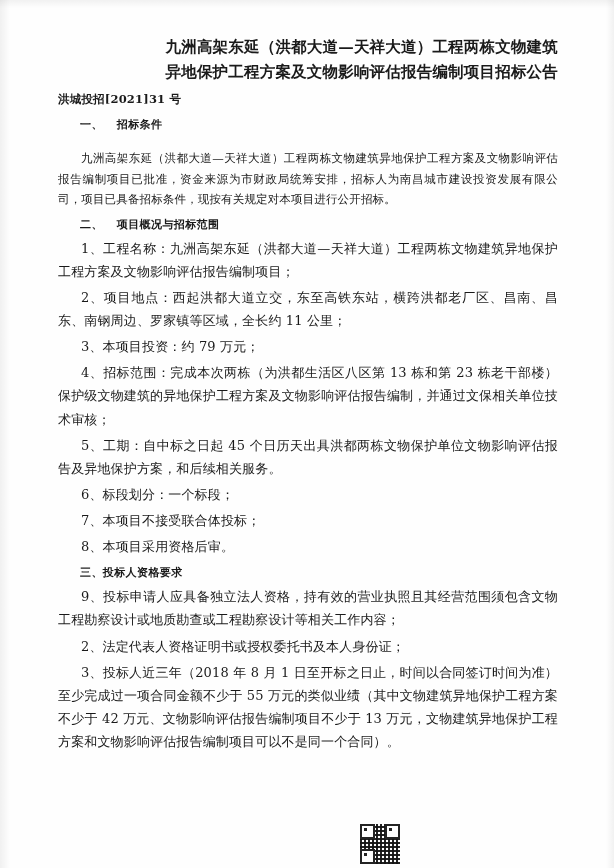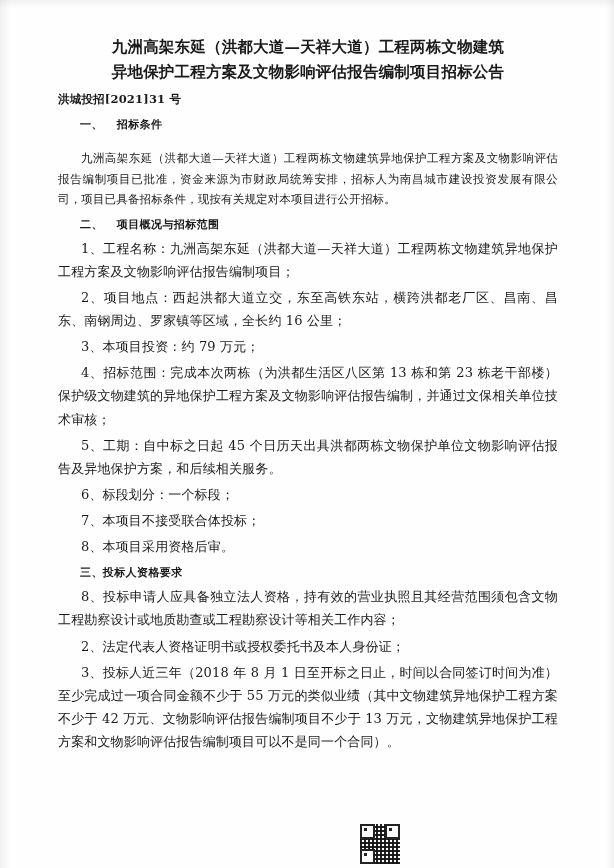--- a/index.html
+++ b/index.html
@@ -24,21 +24,21 @@
   }
   .content {
     position: absolute;
     left: 58px;
     top: 34px;
     width: 500px;
   }
   .doc-title {
     font-size: 15.5px;
     font-weight: bold;
-    text-align: center;
+    text-align: right;
     line-height: 1.62;
     letter-spacing: 0.2px;
     margin: 0 0 2px 0;
     font-family: "DejaVu Serif", "Liberation Serif", serif;
   }
   .doc-number {
     text-align: left;
     font-size: 11.5px;
     font-weight: bold;
     margin: 8px 0 10px 0;
@@ -148,32 +148,32 @@
 
     <div class="section-head">
       <span>一、</span><span class="gap"></span><span>招标条件</span>
     </div>
     <p class="para">九洲高架东延（洪都大道—天祥大道）工程两栋文物建筑异地保护工程方案及文物影响评估报告编制项目已批准，资金来源为市财政局统筹安排，招标人为南昌城市建设投资发展有限公司，项目已具备招标条件，现按有关规定对本项目进行公开招标。</p>
 
     <div class="section-head">
       <span>二、</span><span class="gap"></span><span>项目概况与招标范围</span>
     </div>
     <p class="item">1、工程名称：九洲高架东延（洪都大道—天祥大道）工程两栋文物建筑异地保护工程方案及文物影响评估报告编制项目；</p>
-    <p class="item">2、项目地点：西起洪都大道立交，东至高铁东站，横跨洪都老厂区、昌南、昌东、南钢周边、罗家镇等区域，全长约 16 公里；</p>
+    <p class="item">2、项目地点：西起洪都大道立交，东至高铁东站，横跨洪都老厂区、昌南、昌东、南钢周边、罗家镇等区域，全长约 11 公里；</p>
     <p class="item">3、本项目投资：约 79 万元；</p>
     <p class="item">4、招标范围：完成本次两栋（为洪都生活区八区第 13 栋和第 23 栋老干部楼）保护级文物建筑的异地保护工程方案及文物影响评估报告编制，并通过文保相关单位技术审核；</p>
     <p class="item">5、工期：自中标之日起 45 个日历天出具洪都两栋文物保护单位文物影响评估报告及异地保护方案，和后续相关服务。</p>
     <p class="item">6、标段划分：一个标段；</p>
     <p class="item">7、本项目不接受联合体投标；</p>
     <p class="item">8、本项目采用资格后审。</p>
 
     <div class="section-head">
       <span>三、</span><span>投标人资格要求</span>
     </div>
-    <p class="item">8、投标申请人应具备独立法人资格，持有效的营业执照且其经营范围须包含文物工程勘察设计或地质勘查或工程勘察设计等相关工作内容；</p>
+    <p class="item">9、投标申请人应具备独立法人资格，持有效的营业执照且其经营范围须包含文物工程勘察设计或地质勘查或工程勘察设计等相关工作内容；</p>
     <p class="item">2、法定代表人资格证明书或授权委托书及本人身份证；</p>
     <p class="item">3、投标人近三年（2018 年 8 月 1 日至开标之日止，时间以合同签订时间为准）至少完成过一项合同金额不少于 55 万元的类似业绩（其中文物建筑异地保护工程方案不少于 42 万元、文物影响评估报告编制项目不少于 13 万元，文物建筑异地保护工程方案和文物影响评估报告编制项目可以不是同一个合同）。</p>
 
   </div>
 
   <div class="qr">
     <div class="corner tl">
         <i></i>
       </div>
     <div class="corner tr">

